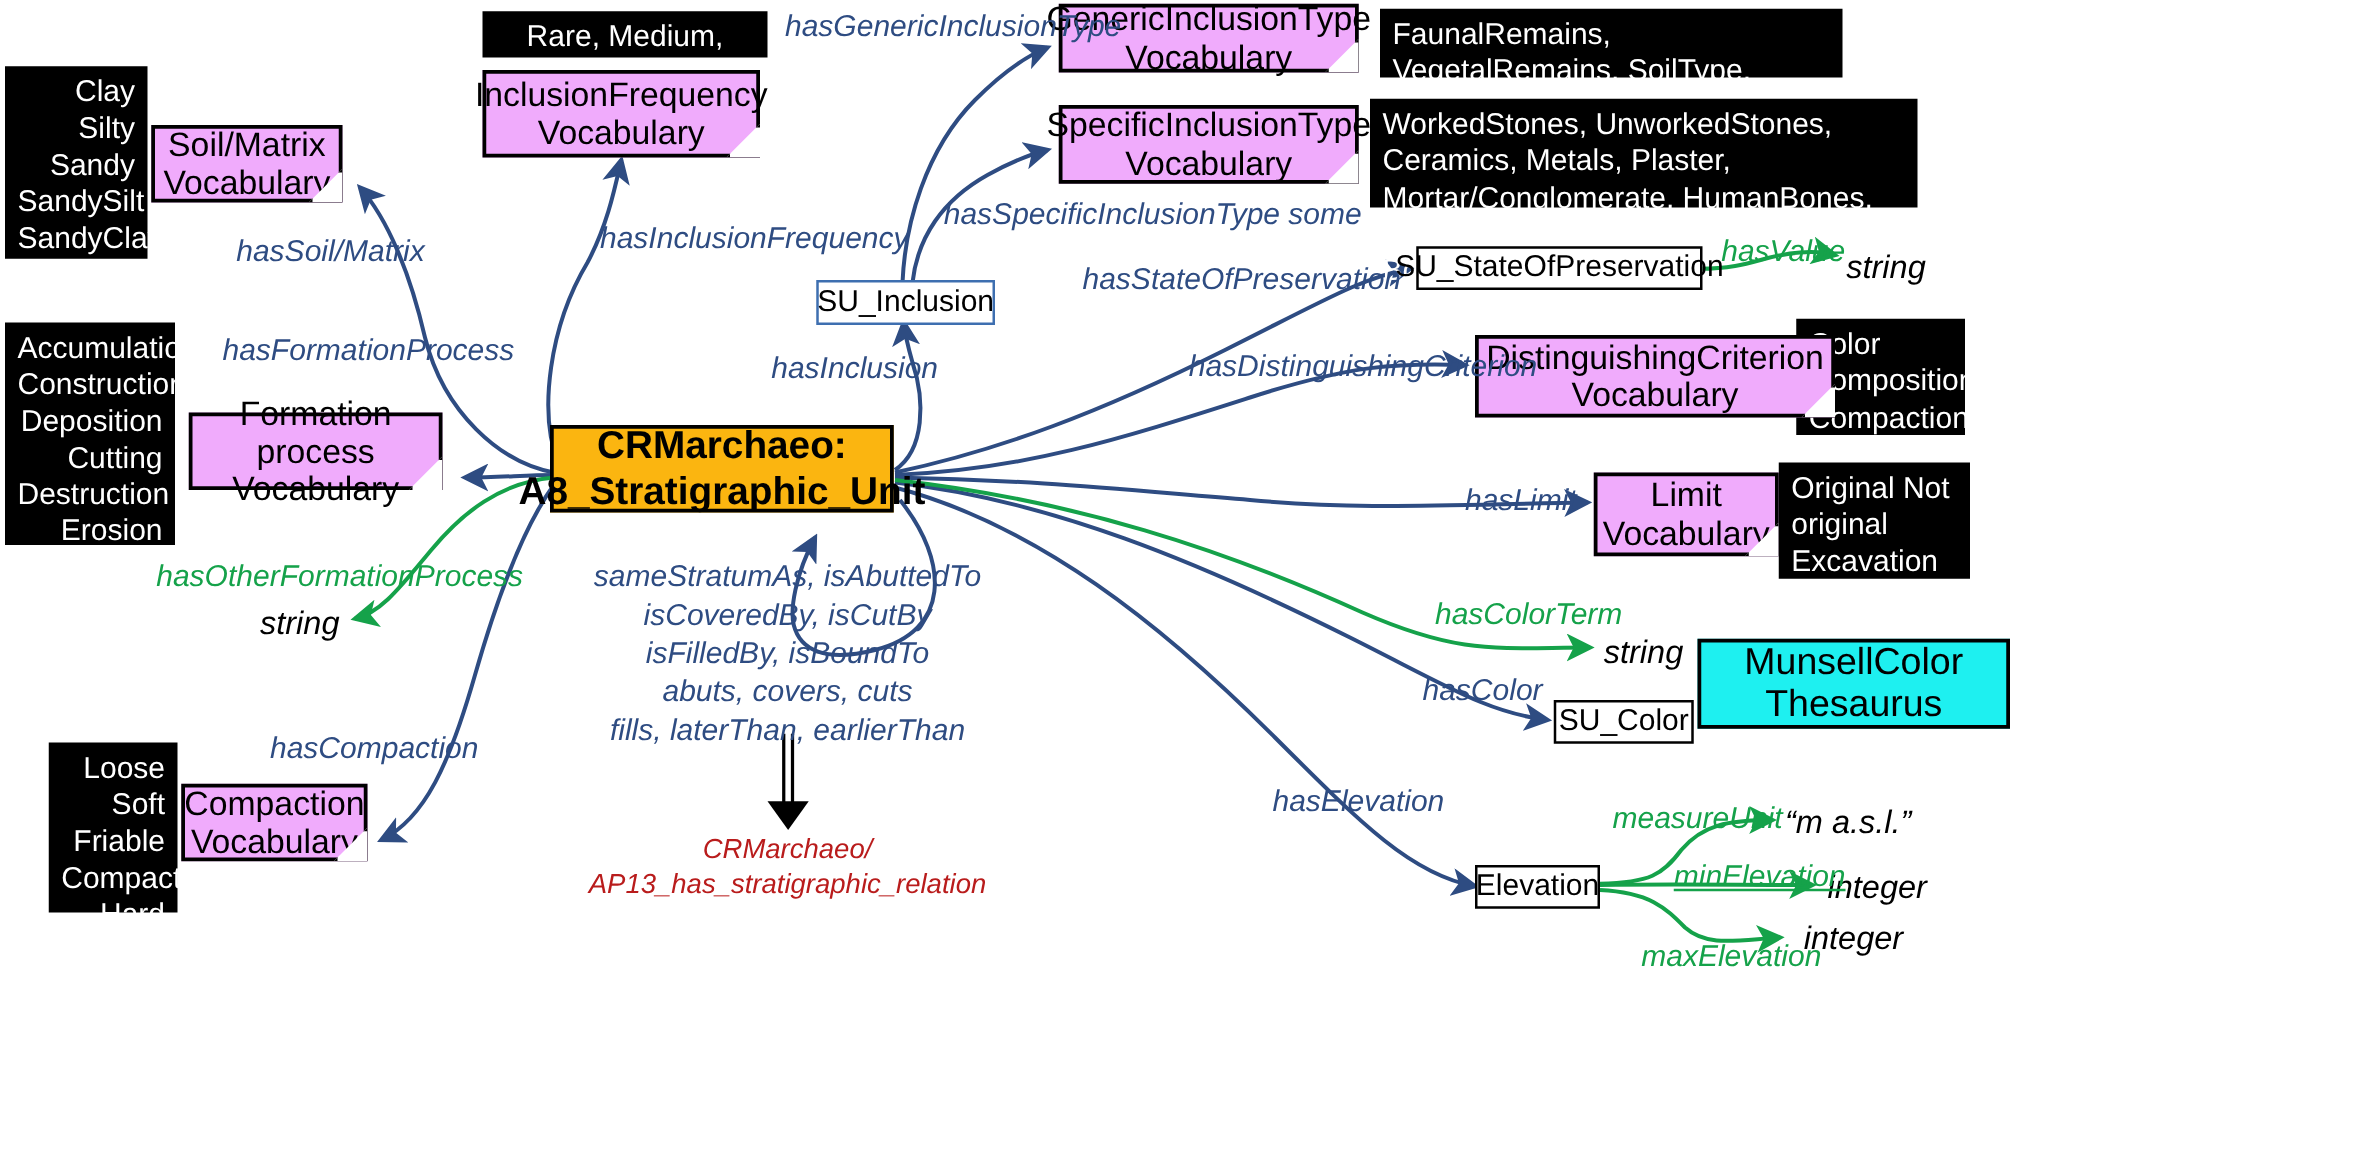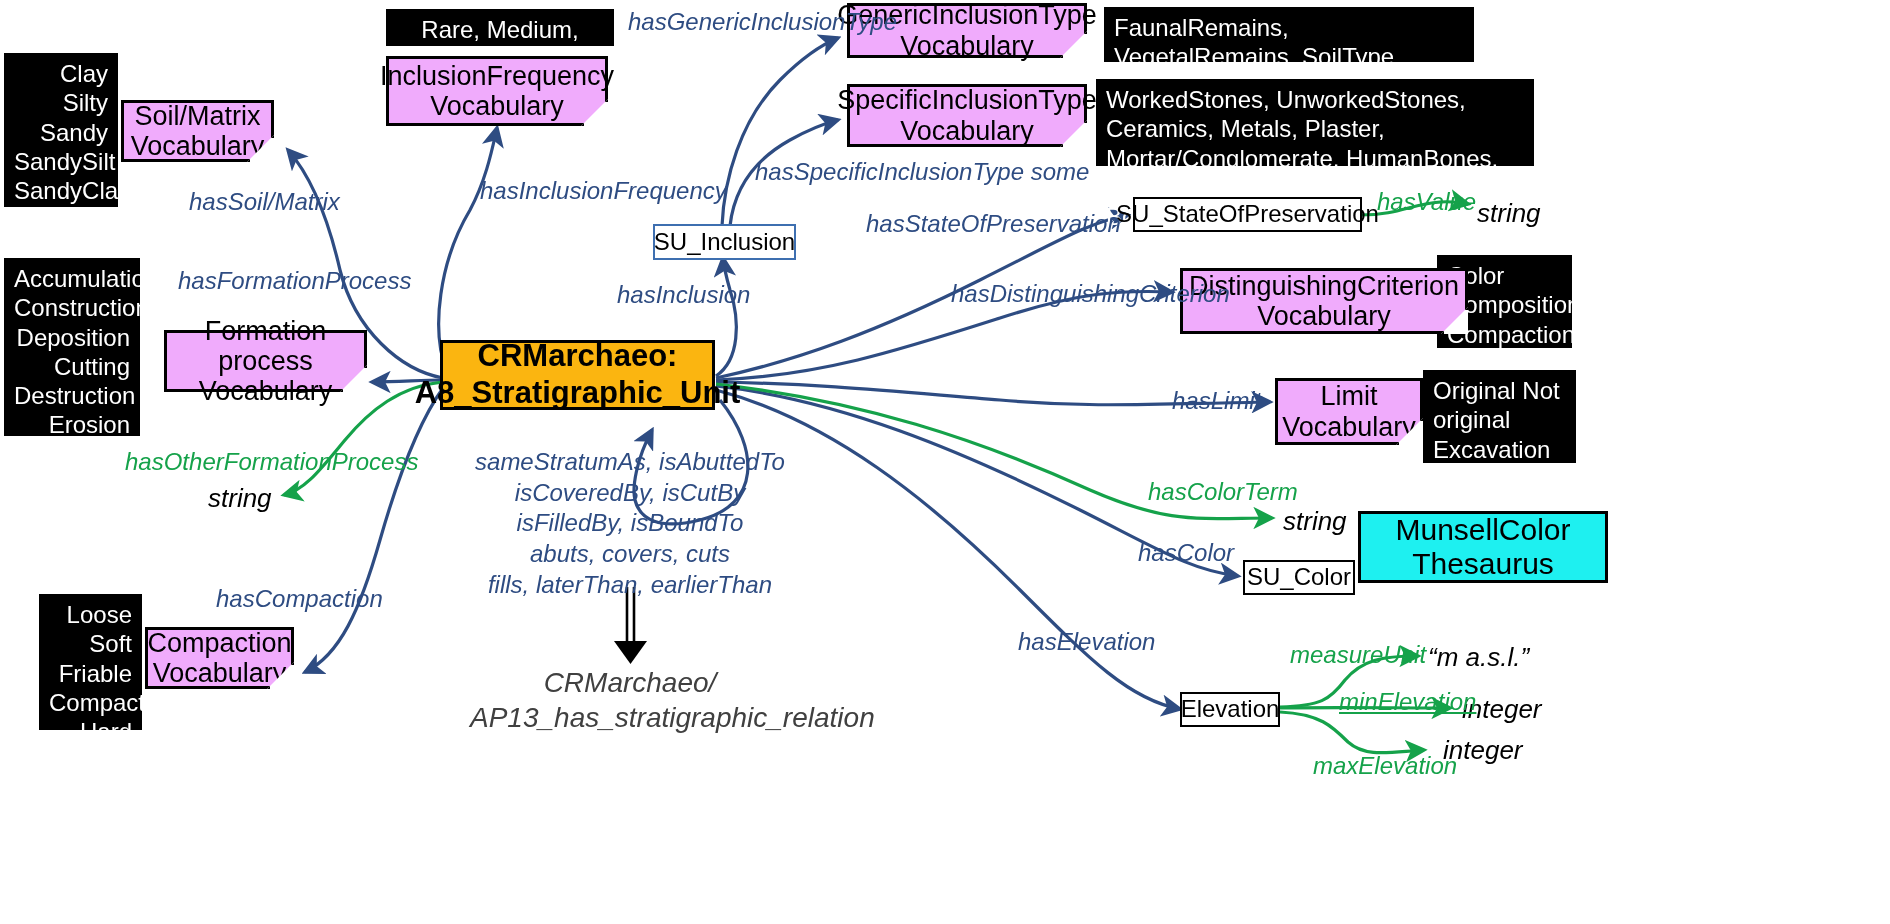--- a/index.html
+++ b/index.html
@@ -132,22 +132,22 @@
     font-size: 24px;
     color: #2E4C82;
     text-align: center;
     line-height: 1.28;
     white-space: pre-line;
     z-index: 5;
   }
   .relcaption {
     position: absolute;
     font-style: italic;
-    font-size: 28px;
-    color: #404040;
+    font-size: 22px;
+    color: #b91c1c;
     text-align: center;
     line-height: 1.25;
     white-space: pre-line;
     z-index: 5;
   }
 </style>
 </head>
 <body>
 
 <div id="canvas">
@@ -229,21 +229,21 @@
   </div>
 
   <div class="node values right" style="left:4px; top:258px; width:136px; height:178px;">Accumulation
 Construction
 Deposition
 Cutting
 Destruction
 Erosion
 Use</div>
 
-  <div class="node vocab" style="left:164px; top:330px; width:203px; height:62px;">
+  <div class="node vocab" style="left:151px; top:330px; width:203px; height:62px;">
     <span>Formation process</span>
     <span>Vocabulary</span>
   </div>
 
   <div class="node values right" style="left:39px; top:594px; width:103px; height:136px;">Loose
 Soft
 Friable
 Compact
 Hard</div>
 

